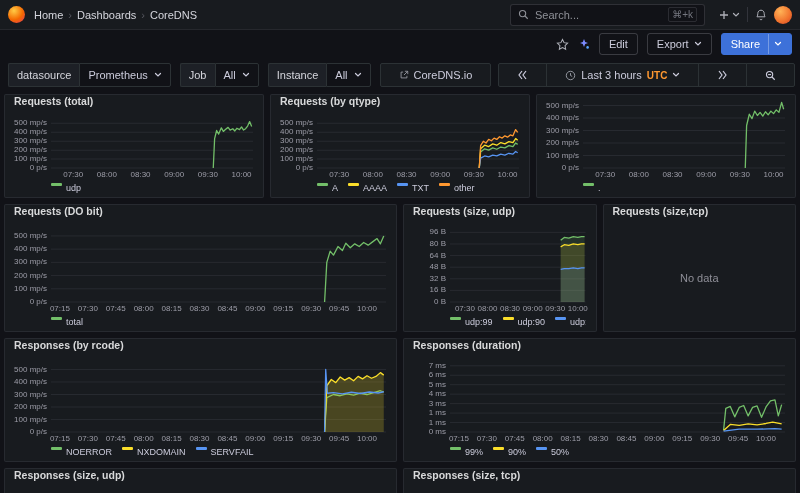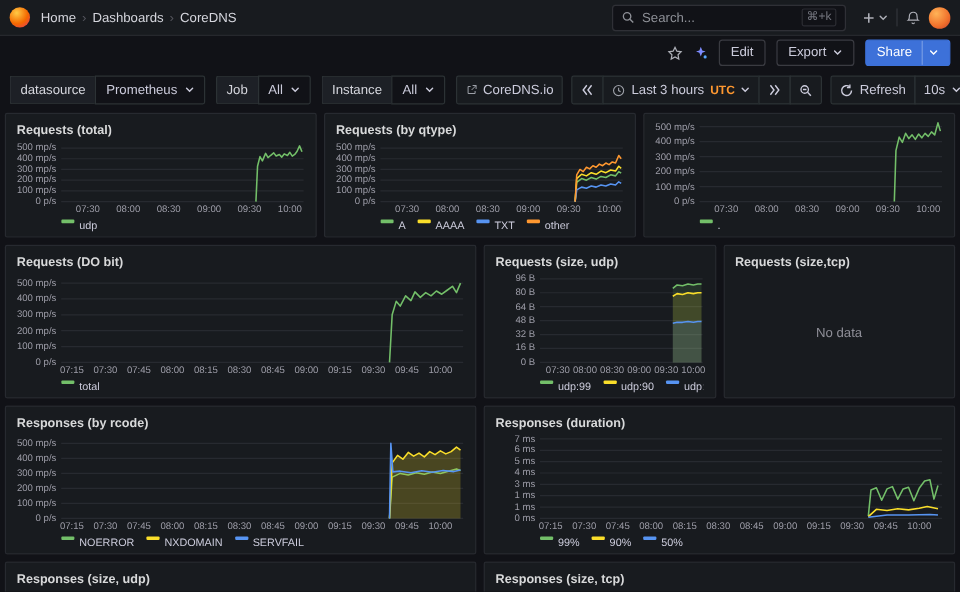--- a/index.html
+++ b/index.html
@@ -23,32 +23,32 @@
   .btn{height:22px;display:inline-flex;align-items:center;gap:5px;padding:0 9px;border:1px solid rgba(204,204,220,.22);border-radius:3px;background:transparent;color:#ccccdc;font-size:11px;cursor:pointer;white-space:nowrap}
   .btn-primary{background:#3d71d9;border-color:#3d71d9;color:#fff}
   .split-div{width:1px;align-self:stretch;background:rgba(255,255,255,.3);margin-left:3px}
   
   .controls{height:34px;display:flex;align-items:center;gap:9px;padding:0 8px}
   .picker{display:flex;height:24px;flex:0 0 auto}
   .plabel{display:flex;align-items:center;padding:0 8px;background:#1d2026;border:1px solid #2c3235;border-right:none;border-radius:2px 0 0 2px;color:#d5d6dd;cursor:pointer}
   .pvalue{display:flex;align-items:center;gap:6px;padding:0 8px;background:#111217;border:1px solid #2c3235;border-radius:0 2px 2px 0;cursor:pointer}
   .right-controls{margin-left:auto;display:flex;align-items:center;gap:7px}
   .btn-group{display:flex}
-  .tbtn{height:24px;display:inline-flex;align-items:center;gap:5px;padding:0 7px;border:1px solid #2c3235;background:#181b1f;color:#ccccdc;cursor:pointer;font-size:11px;white-space:nowrap}
+  .tbtn{height:24px;display:inline-flex;align-items:center;gap:5px;padding:0 18px;border:1px solid #2c3235;background:#181b1f;color:#ccccdc;cursor:pointer;font-size:11px;white-space:nowrap}
   .btn-group .tbtn + .tbtn{margin-left:-1px}
   .btn-group .tbtn:first-child{border-radius:2px 0 0 2px}
   .btn-group .tbtn:last-child{border-radius:0 2px 2px 0}
   .tbtn.single{border-radius:2px}
   .utc{color:#ff9830;font-size:10px;font-weight:bold}
   .muted-ic{color:#9da0a8}
   
   .dashboard{display:grid;grid-template-columns:repeat(12,1fr);grid-template-rows:104px 128px 124px 120px;gap:6px;padding:2px 4px 4px}
   .panel{background:#181b1f;border:1px solid rgba(204,204,220,.09);border-radius:2px;display:flex;flex-direction:column;min-width:0;min-height:0}
   .c3{grid-column:span 3}.c4{grid-column:span 4}.c6{grid-column:span 6}
-  .panel-header{height:20px;flex:0 0 20px;display:flex;align-items:flex-end;padding:0 9px;cursor:pointer}
+  .panel-header{height:20px;flex:0 0 20px;display:flex;align-items:flex-start;padding:0 9px;cursor:pointer}
   .panel-title{font-size:10.5px;font-weight:bold;color:#d8d9da;white-space:nowrap;overflow:hidden}
   .chart{flex:1;display:flex;flex-direction:column;padding:3px 10px 3px 46px;min-height:0}
   .plot-wrap{flex:1;position:relative;min-height:0}
   .plot-wrap svg{position:absolute;inset:0;width:100%;height:100%;overflow:visible}
   .ytick{position:absolute;left:-44px;width:40px;text-align:right;font-size:8px;color:#9d9da8;transform:translateY(-50%);line-height:1;white-space:nowrap}
   .xtick{position:absolute;top:calc(100% + 3px);transform:translateX(-50%);font-size:8px;color:#9d9da8;line-height:1;white-space:nowrap}
   .legend{margin-top:14px;height:12px;flex:0 0 auto;display:flex;align-items:center;gap:10px;overflow:hidden}
   .legend-item{display:inline-flex;align-items:flex-start;gap:4px;font-size:9px;color:#ccccdc;cursor:pointer;white-space:nowrap}
   .legend-item i{display:inline-block;width:11px;height:3px;border-radius:1px;flex:0 0 auto}
   .nodata{flex:1;display:flex;align-items:center;justify-content:center;color:#8e8e97;font-size:11px}

